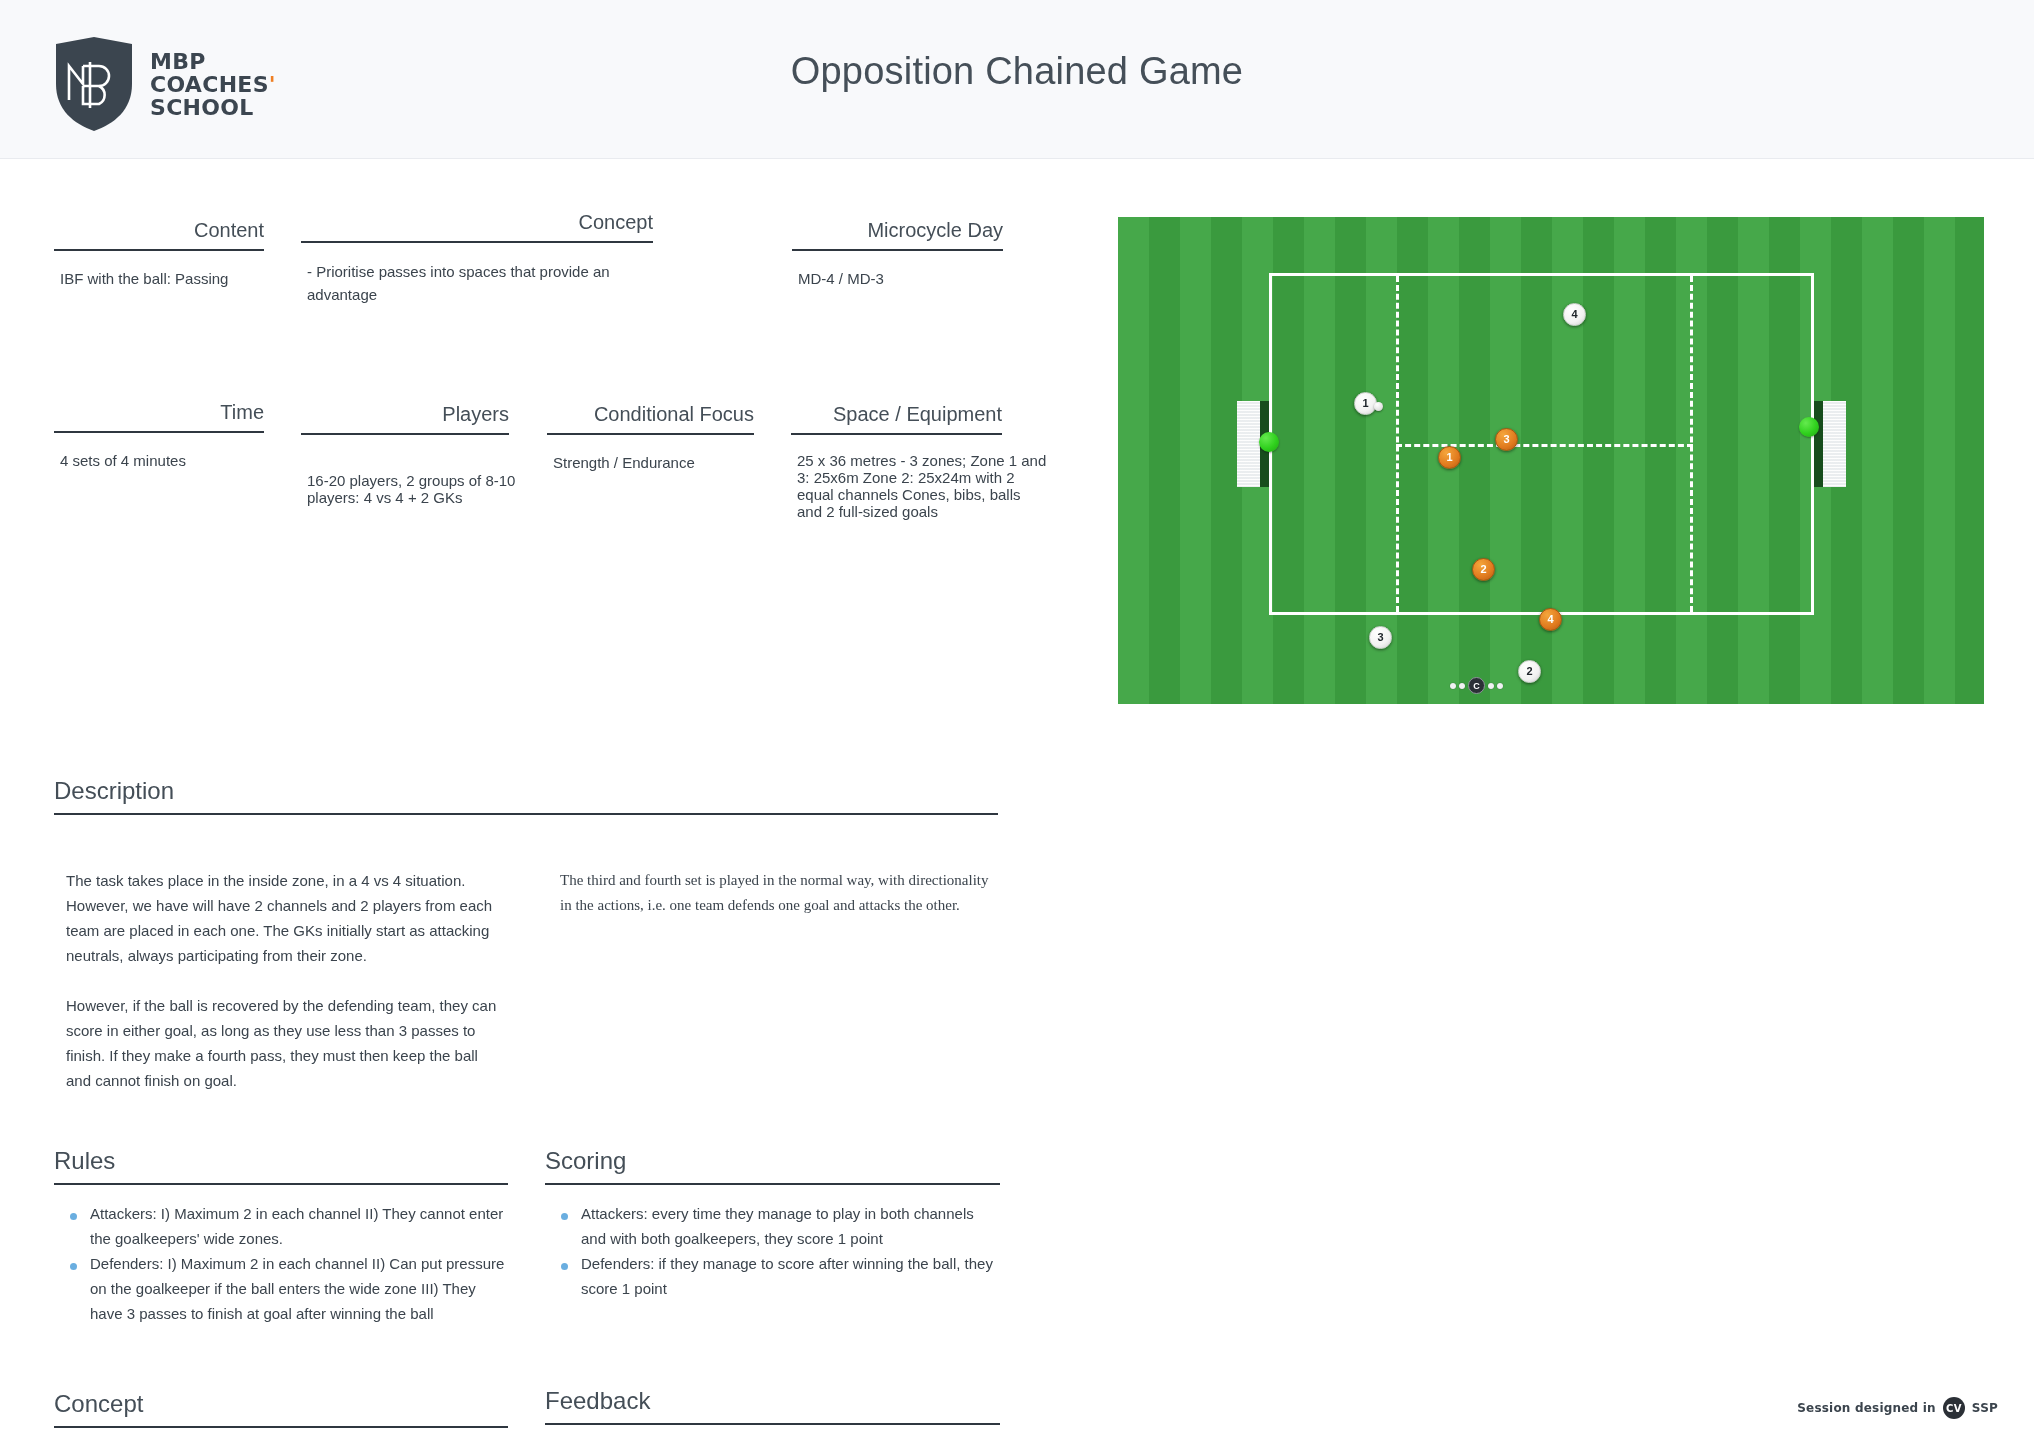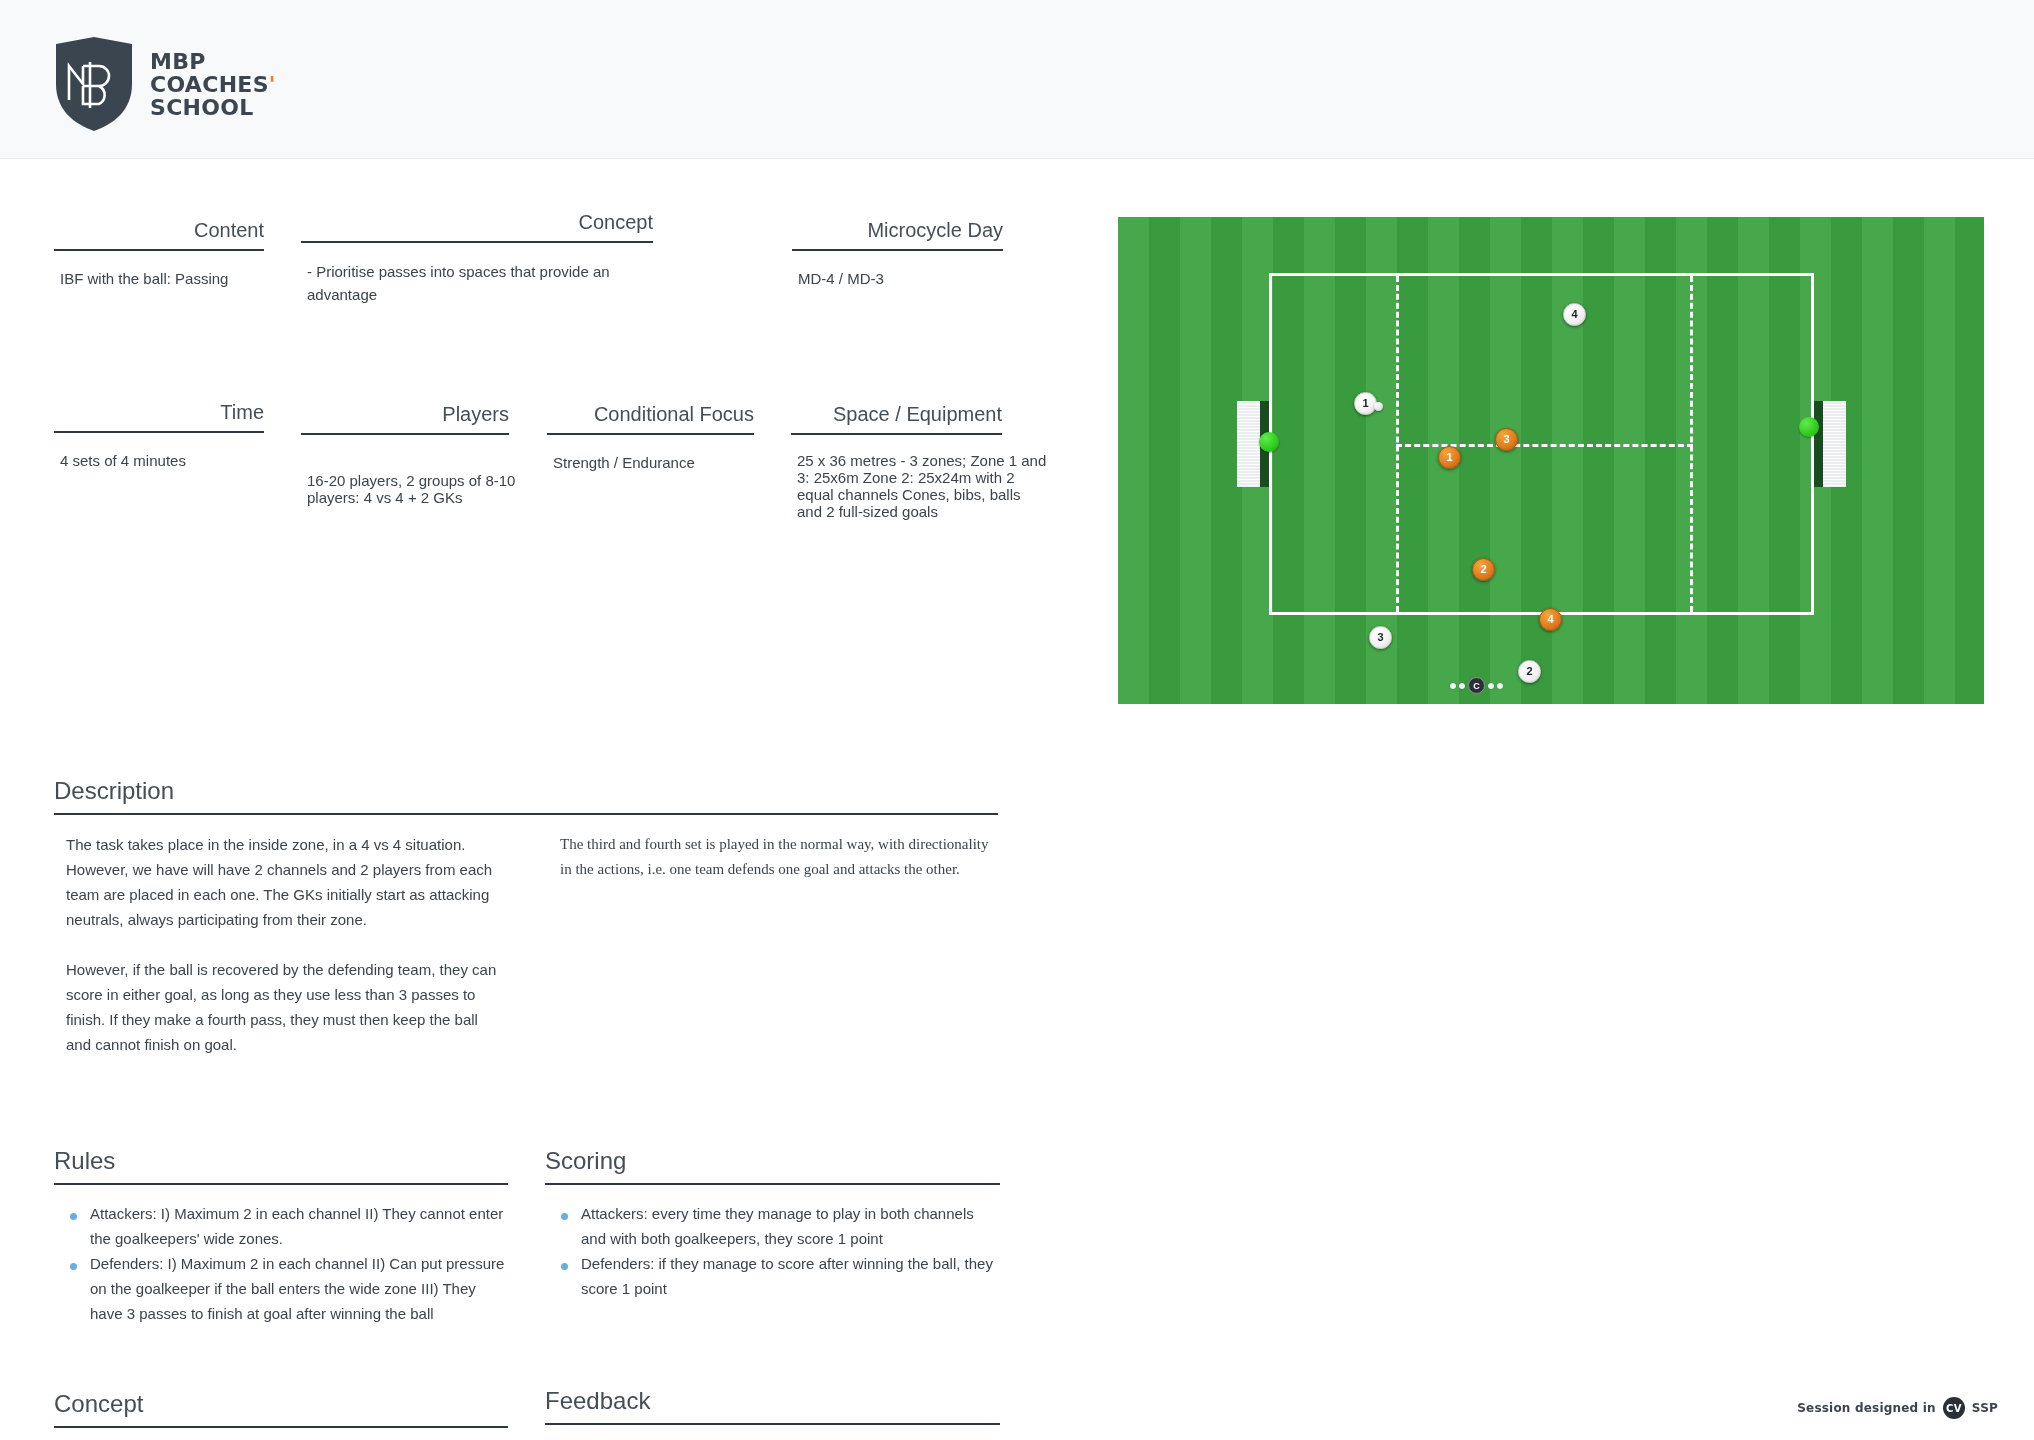--- a/index.html
+++ b/index.html
@@ -113,21 +113,21 @@
     height: 2px;
     background: #2f3740;
     width: 100%;
   }
   .para {
     font-size: 15px;
     line-height: 25px;
     color: #3b444d;
     padding-left: 6px;
   }
-  .para.first { padding-top: 17px; }
+  .para.first { padding-top: 17px; margin-top: 36px; }
   .para + .para { padding-top: 25px; }
 
   ul.bullets {
     margin: 0;
     padding: 16px 0 0 26px;
     list-style: none;
   }
   ul.bullets li {
     position: relative;
     font-size: 15px;
@@ -327,20 +327,21 @@
         </g>
       </svg>
     </div>
     <div class="logo-text">
       <div><span>MBP</span></div>
       <div><span>COACHES</span><span class="apos">'</span></div>
       <div><span>SCHOOL</span></div>
     </div>
   </div>
 
+  <div class="page-title">Opposition Chained Game</div>
 </div>
 
 <div class="body-area">
 
   <div class="left-col">
 
     <div class="field" style="left:54px; top:60px; width:210px;">
       <div class="field-label">Content</div>
       <div class="field-rule"></div>
       <div class="field-value">IBF with the ball: Passing</div>

